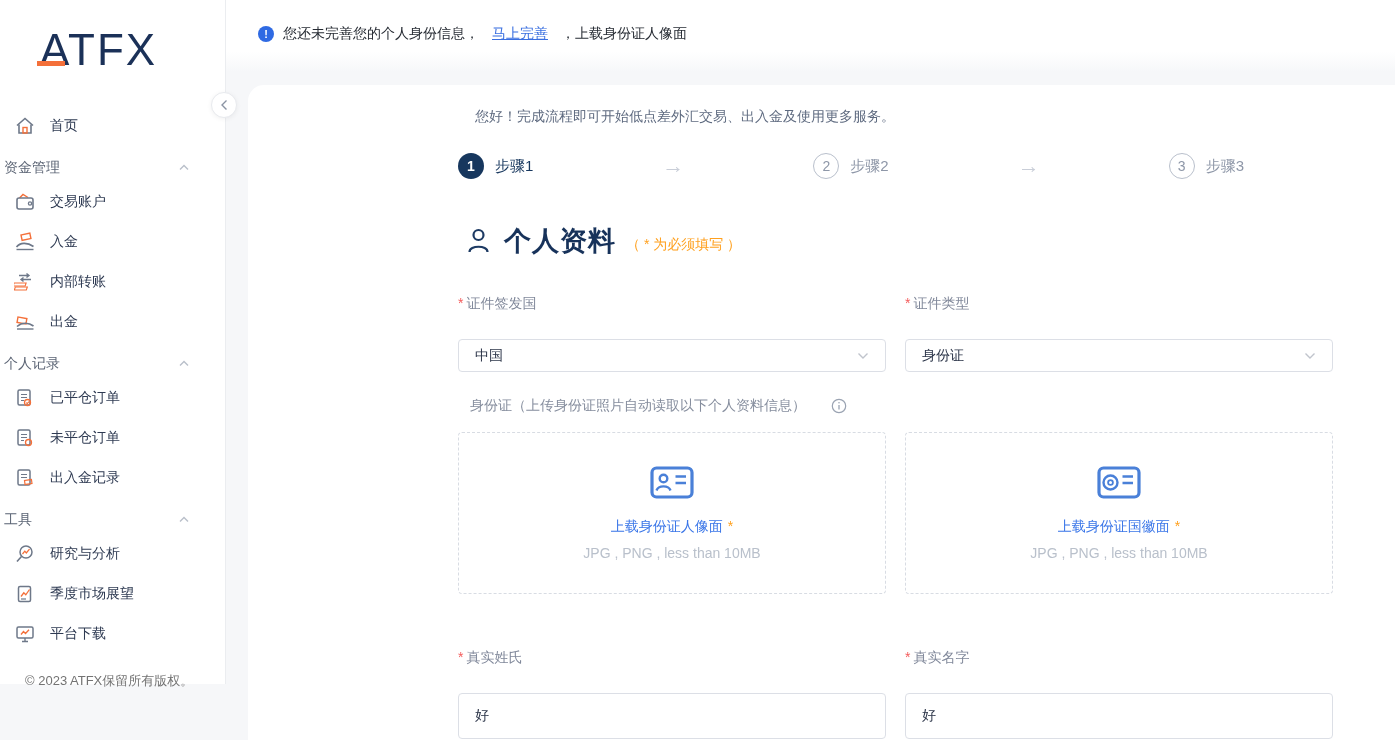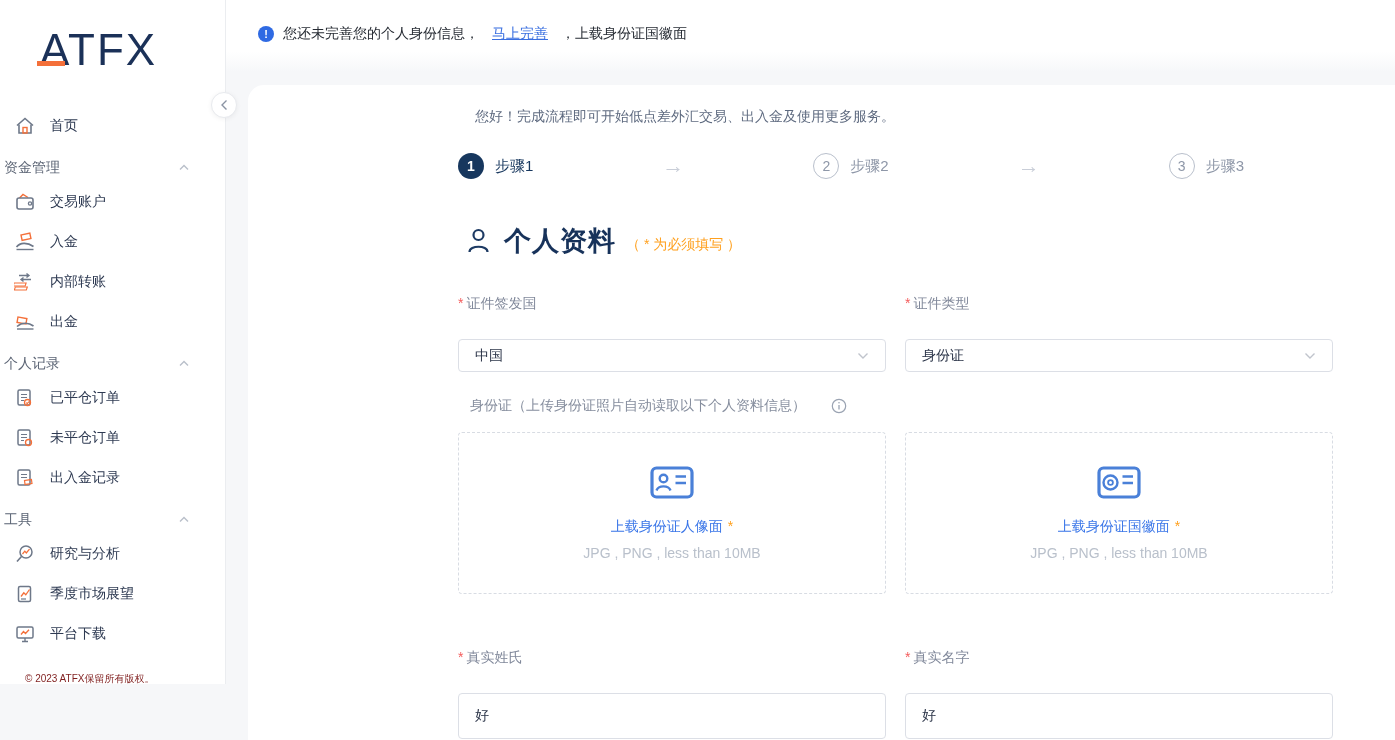--- a/index.html
+++ b/index.html
@@ -21,21 +21,21 @@
   .logo { position: relative; margin: 24px 0 0 40px; width: 140px; height: 52px; }
   .logo-text { font-size: 44px; font-weight: 500; color: #1b3158; letter-spacing: 2px; line-height: 52px; }
   .logo-dash { position: absolute; left: -3px; top: 37px; width: 28px; height: 5px; background: #f4703a; }
   .nav { margin-top: 36px; }
   .nav-item { display: flex; align-items: center; gap: 14px; height: 28px; margin: 0 0 12px 14px;
               font-size: 14px; color: #2e3a52; cursor: pointer; }
   .nav-item svg { width: 22px; height: 22px; flex: 0 0 22px; }
   .nav-header { position: relative; height: 28px; margin: 14px 0 6px 0; padding-left: 4px;
                 display: flex; align-items: center; font-size: 14px; color: #5c6575; cursor: pointer; }
   .caret-up { position: absolute; right: 36px; top: 10px; }
-  .copyright { margin: 24px 0 0 25px; font-size: 10px; color: #7f1d1d; }
+  .copyright { margin: 24px 0 0 25px; font-size: 13px; color: #737373; }
   .collapse-btn { position: absolute; left: 211px; top: 92px; width: 26px; height: 26px; border-radius: 50%;
                   background: #fff; border: 1px solid #e8eaee; box-shadow: 0 1px 5px rgba(0,0,0,.06);
                   display: flex; align-items: center; justify-content: center; z-index: 4; cursor: pointer; }
 
   
   .card { position: absolute; left: 248px; top: 85px; right: 0; height: 680px;
           background: #fff; border-top-left-radius: 16px; }
   .greeting { margin: 23px 0 0 227px; font-size: 14px; color: #5f6b80; }
 
   .steps { display: flex; align-items: center; justify-content: space-between;
@@ -79,21 +79,21 @@
 </head>
 <body>
 
 <div class="page">
 
   <div class="topbar">
     <div class="notice">
       <span class="notice-icon">!</span>
       <span>您还未完善您的个人身份信息，</span>
       <span class="notice-link">马上完善</span>
-      <span>，上载身份证国徽面</span>
+      <span>，上载身份证人像面</span>
     </div>
   </div>
 
   <div class="sidebar">
     <div class="logo">
       <div class="logo-text">ATFX</div>
       <div class="logo-dash"></div>
     </div>
 
     <div class="nav">

